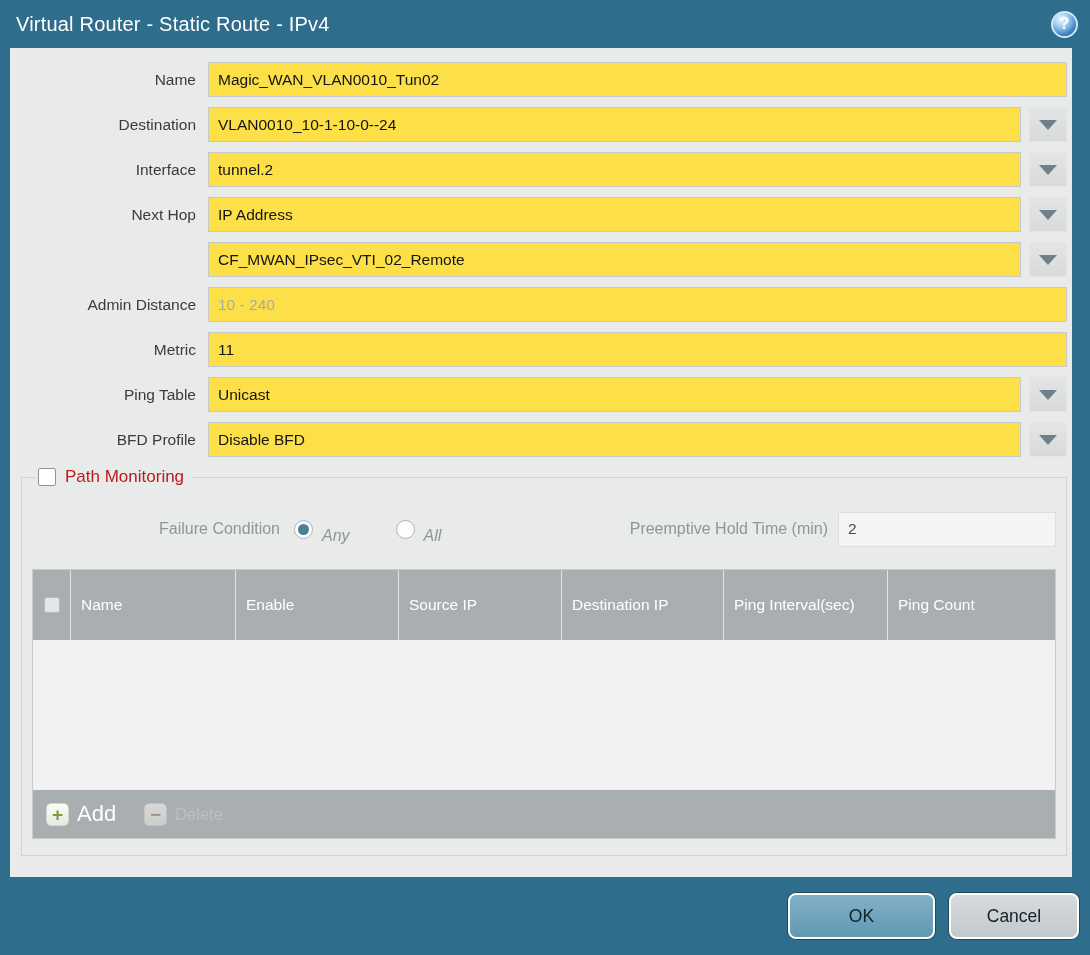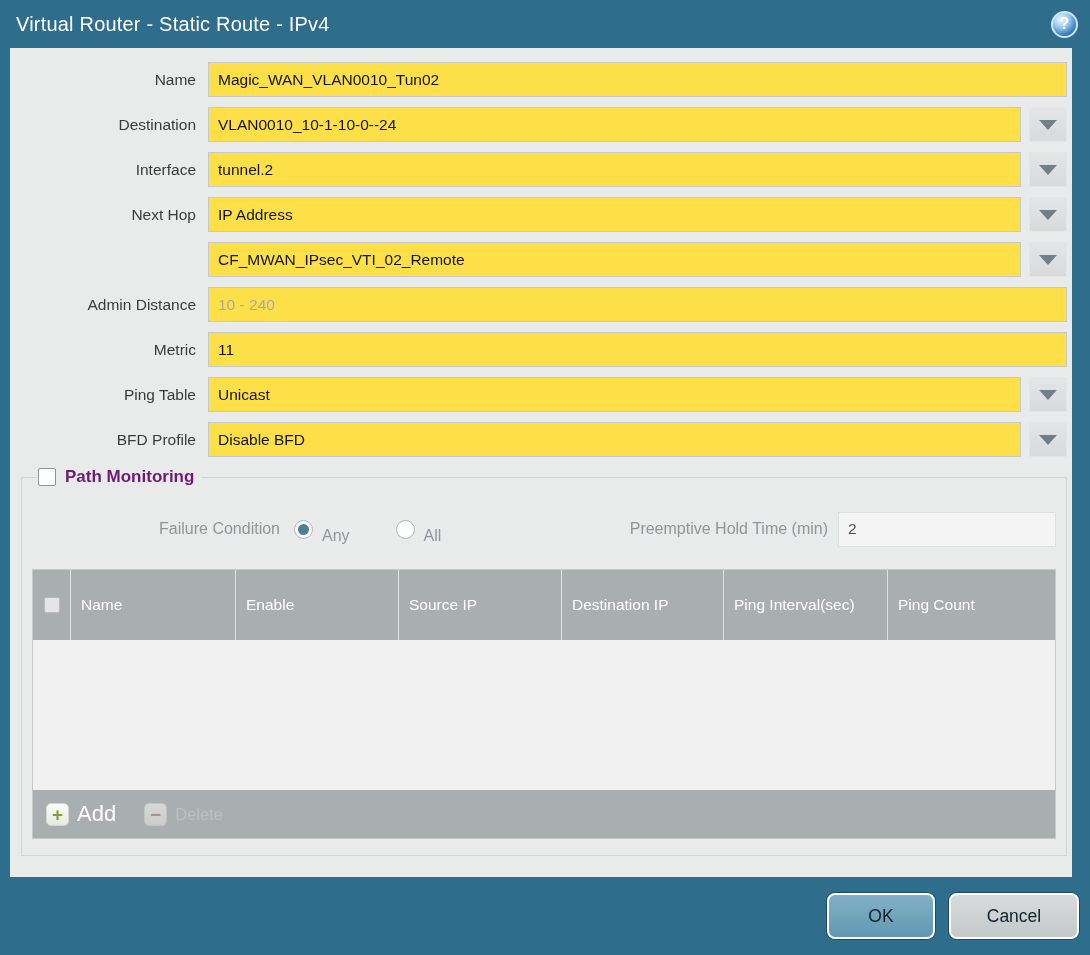--- a/index.html
+++ b/index.html
@@ -26,29 +26,29 @@
   .combo .txt { flex:1 1 auto; }
   .dd { width:38px; height:35px; flex:0 0 38px; margin-left:8px; border:1px solid #e4e5e6;
         background:linear-gradient(#e3e5e6,#d7d9da); display:flex; align-items:center; justify-content:center; cursor:pointer; }
   .tri { width:0; height:0; border-left:9px solid transparent; border-right:9px solid transparent; border-top:10px solid #70808a; }
 
   
   .pm { margin:6px 5px 0 11px; border:1px solid #d2d3d4; padding:4px 10px 16px 10px; }
   .pm legend { display:flex; align-items:center; gap:9px; margin-left:4px; padding:0 7px 0 2px; }
   .cb { width:18px; height:18px; background:#fff; border:1px solid #8f9498; border-radius:2px; display:inline-block; cursor:pointer; }
   .cb.small { width:16px; height:16px; background:#e3e5e6; border-color:#b6babc; cursor:default; }
-  .pm-title { color:#701a75; font-weight:bold; font-size:17px;text-align:right; }
+  .pm-title { color:#b91c1c; font-weight:normal; font-size:17px;text-align:right; }
 
   .pm-row { display:flex; align-items:center; margin-top:20px; height:36px; }
   .dis { color:#8f969a; font-size:16px; }
   .fc-label { width:262px; flex:0 0 262px; text-align:right; padding-right:14px; }
   .radio { width:19px; height:19px; border-radius:50%; border:1px solid #b2b6b8; background:#fdfdfd;
            display:inline-flex; align-items:center; justify-content:center; cursor:pointer; flex:0 0 19px; }
   .radio.selected::after { content:""; width:11px; height:11px; border-radius:50%; background:#4d7e97; }
-  .radio-label { margin:14px 0 0 9px; }
+  .radio-label { margin:14px 0 0 9px;font-style:italic; }
   .radio-gap { width:46px; flex:0 0 46px; }
   .pht-label { flex:1 1 auto; text-align:right; padding-right:10px; }
   .txt.disabled { flex:0 0 218px; width:218px; background:#f4f4f4; border-color:#dddedf; color:#4c4c4c; }
 
   
   .pm-table { margin-top:22px; border:1px solid #c7cacc; }
   .thead { display:flex; background:#a9aeb1; height:70px; }
   .th { color:#fff; font-size:15.5px; display:flex; align-items:center; padding:0 10px; border-right:1px solid #dfe1e2; }
   .th:last-child { border-right:none; }
   .th.cbcol { width:38px; flex:0 0 38px; justify-content:center; padding:0; }
@@ -64,21 +64,21 @@
   .tool.add .icon { color:#7d9d3b; }
   .tool.add .tool-label { color:#fff; font-size:22px; }
   .tool.del { cursor:default; }
   .tool.del .icon { color:#b2756f; opacity:.55; }
   .tool.del .tool-label { color:#bcc0c3; font-size:16.5px; }
 
   
   .footerbar { height:78px; flex:0 0 auto; display:flex; align-items:center; justify-content:flex-end; gap:14px; padding-right:11px; }
   .btn { height:46px; border-radius:8px; border:2px solid #fff; box-shadow:0 0 0 1px rgba(0,0,0,.3);
          font-family:"Liberation Sans",sans-serif; font-size:17.5px; color:#10222b; cursor:pointer; }
-  .btn.ok { width:108px; background:linear-gradient(#82b1c6,#6198b1); }
+  .btn.ok { width:147px; background:linear-gradient(#82b1c6,#6198b1); }
   .btn.cancel { width:130px; background:linear-gradient(#d9dcde,#c3c8cb); }
 </style>
 </head>
 <body>
 
 <div class="screen">
   <div class="dialog">
 
     <div class="titlebar">
       <span class="title">Virtual Router - Static Route - IPv4</span>

